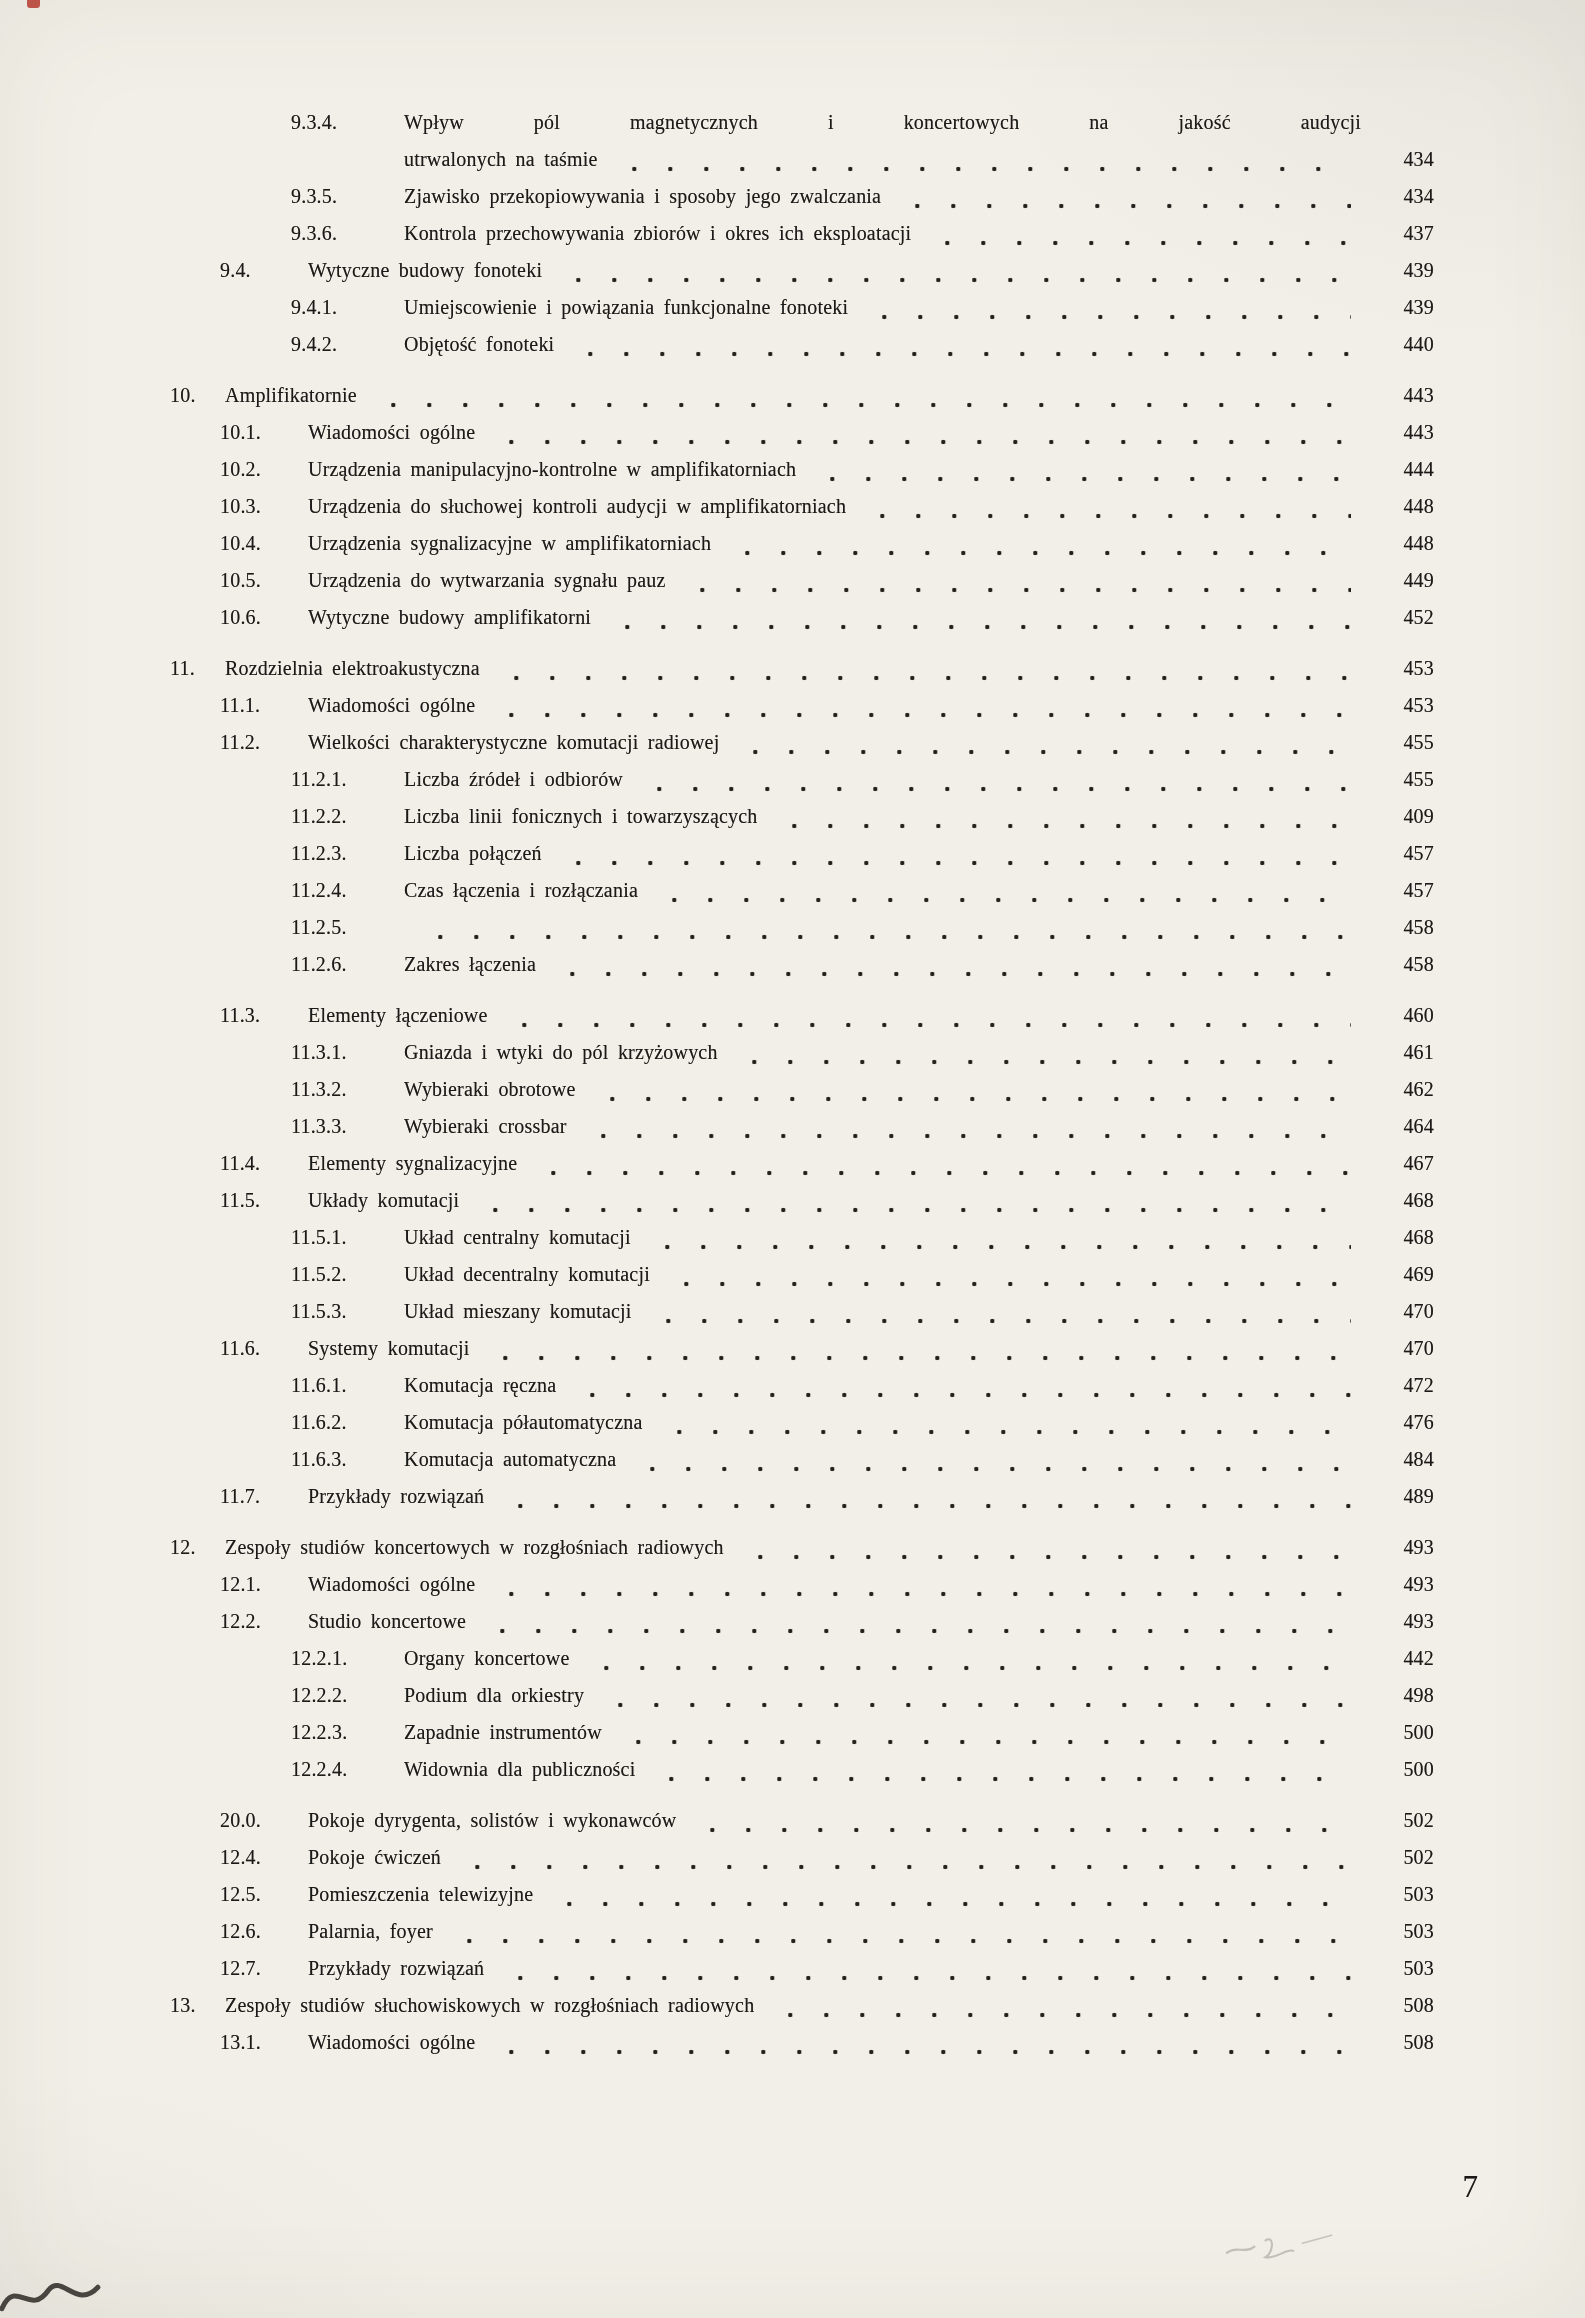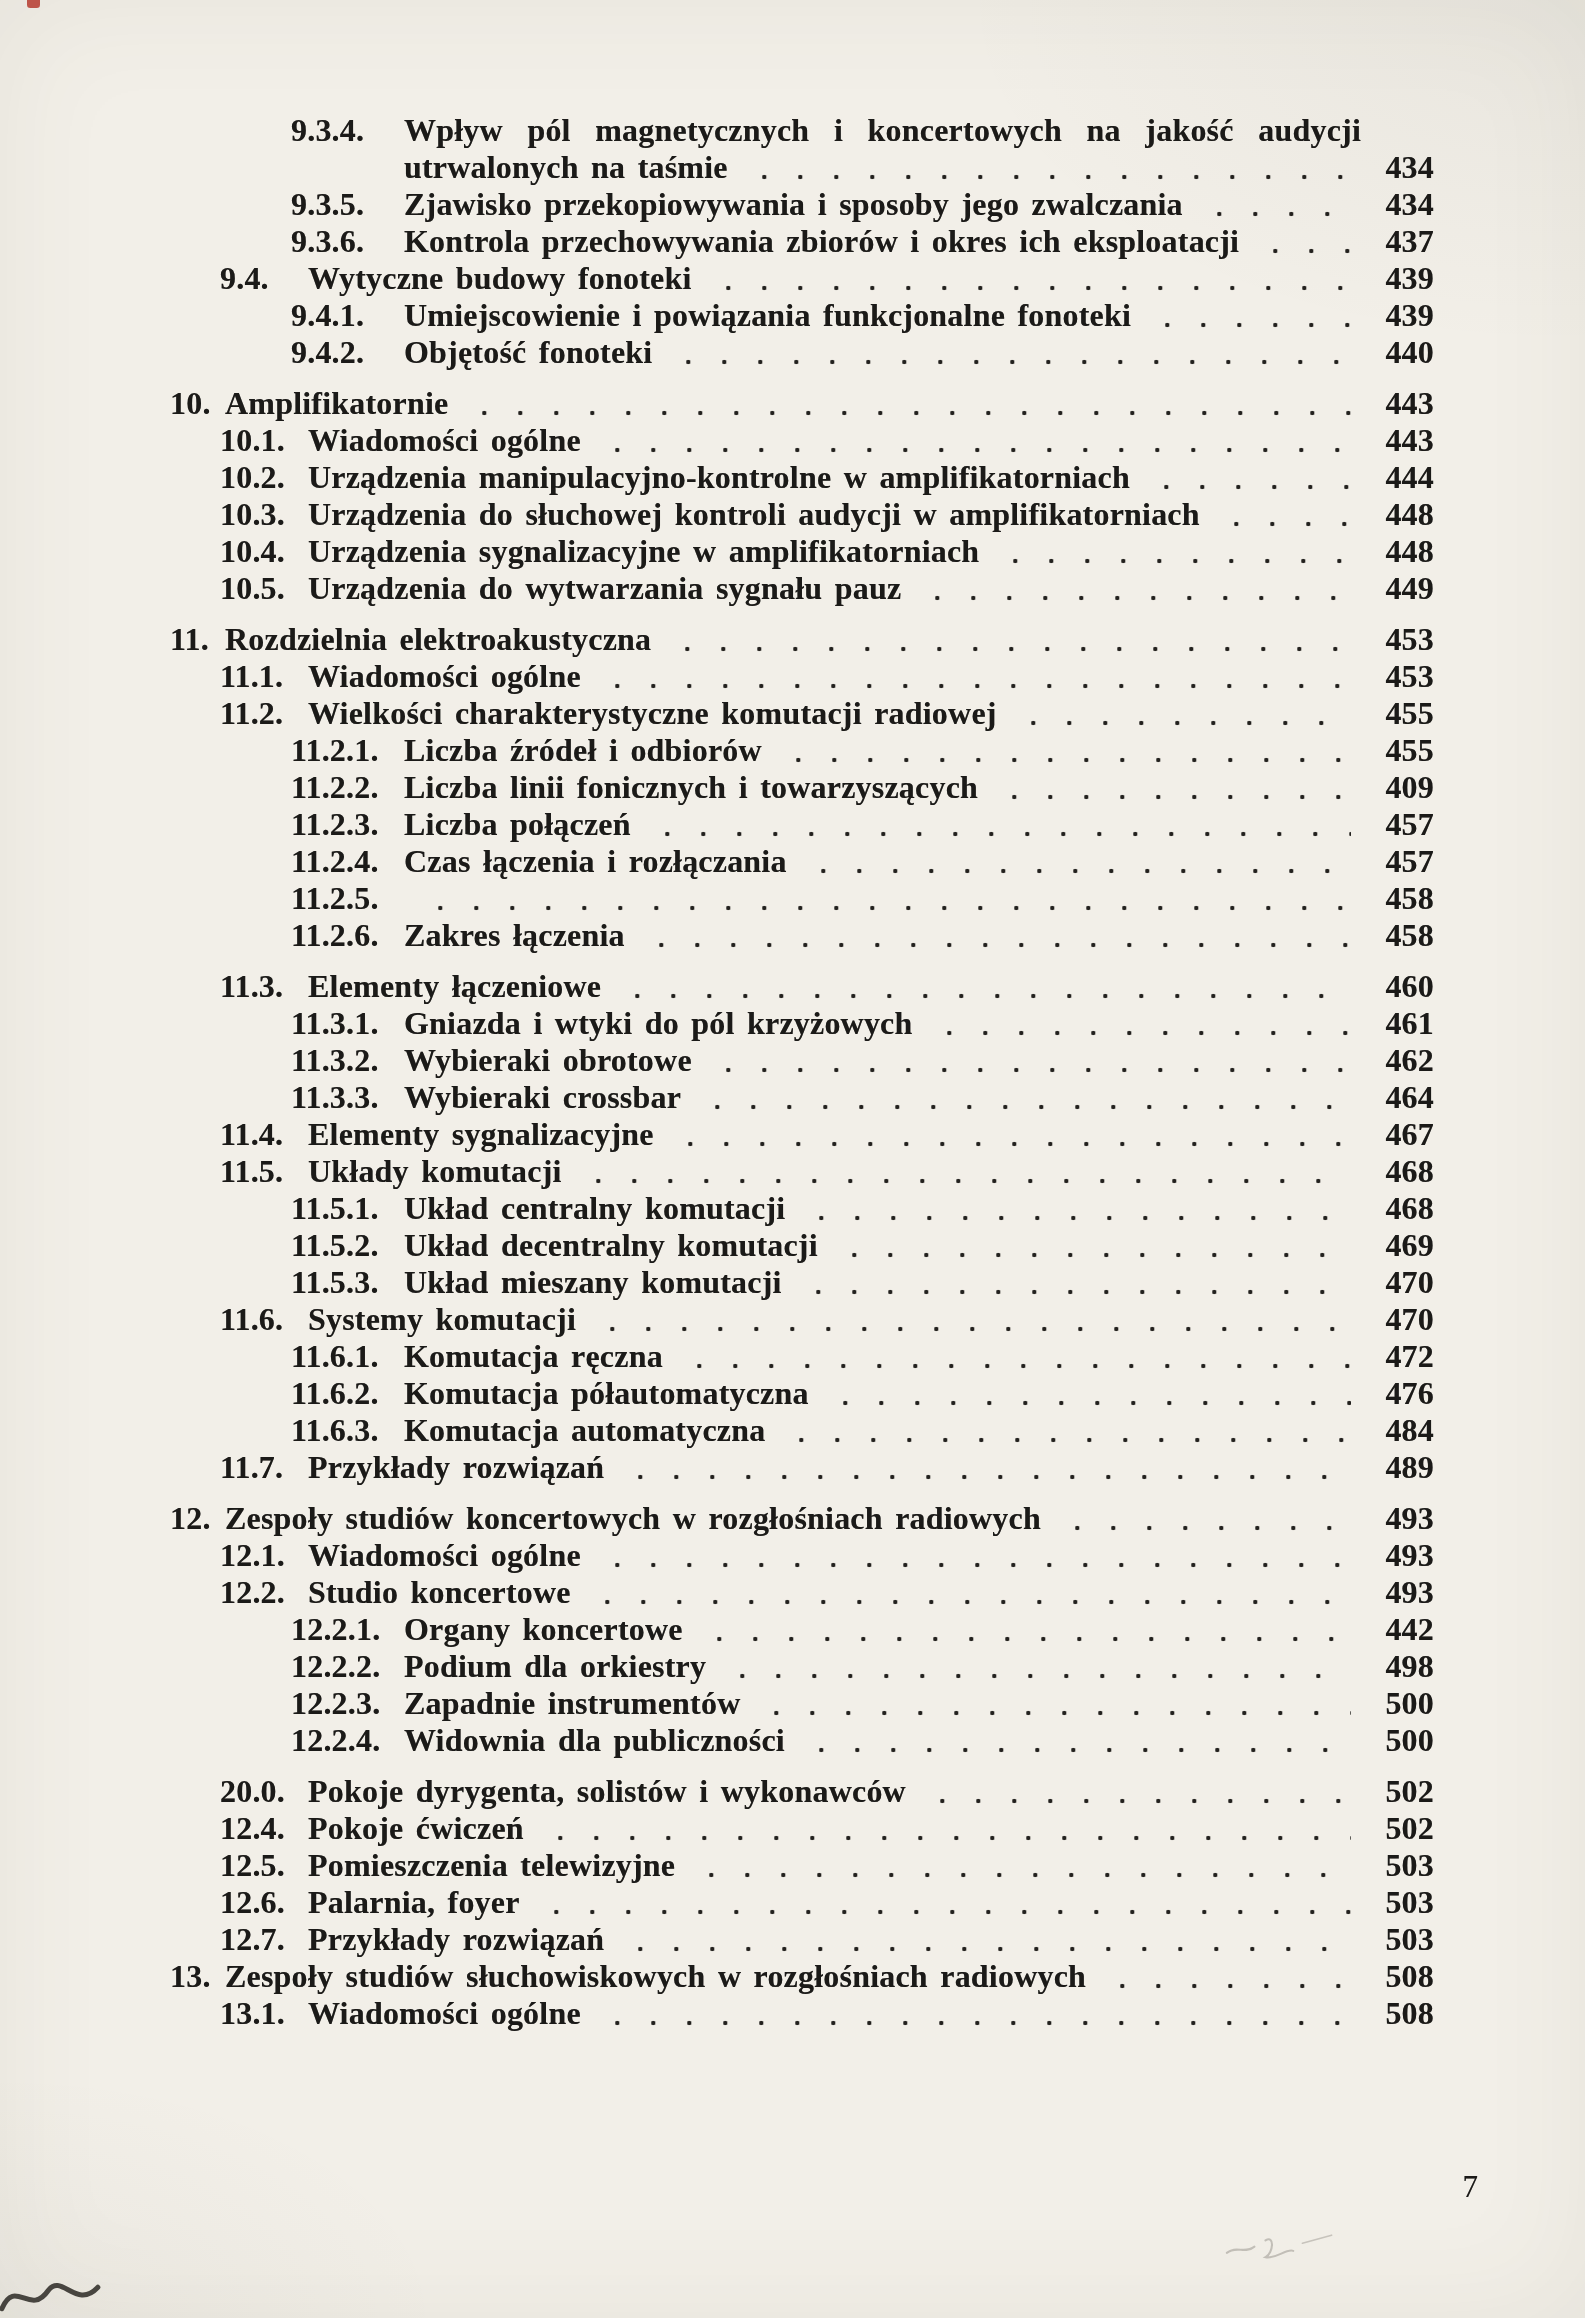--- a/index.html
+++ b/index.html
@@ -18,25 +18,24 @@
     position:relative;
     width:1586px;height:2319px;
     background:
       radial-gradient(998px 582px at 98% 0%, rgba(60,55,40,0.05), rgba(0,0,0,0) 60%),
       radial-gradient(748px 416px at 0% 100%, rgba(60,55,40,0.04), rgba(0,0,0,0) 60%),
       var(--paper);
     box-shadow:inset 0 0 116px rgba(92,82,60,0.07);
   }
   .toc{
     position:absolute;
-    left:170px; top:112px;
+    left:170px; top:104px;
     width:1264px;
-    font-size:32px;
+    font-size:20px;
     letter-spacing:0.2px;
-    font-weight:bold;
   }
   .row{
     display:flex;
     line-height:37px;
     white-space:nowrap;
     word-spacing:4.2px;
     text-shadow:0 0 0.4px rgba(20,18,15,0.45);
   }
   .gap{margin-top:14px;}
   .lvl0{margin-left:0;}
@@ -156,20 +155,26 @@
     <span class="title">Urządzenia sygnalizacyjne w amplifikatorniach</span>
     <span class="leader"></span>
     <span class="pg">448</span>
   </div>
       <div class="row lvl1">
     <span class="num">10.5.</span>
     <span class="title">Urządzenia do wytwarzania sygnału pauz</span>
     <span class="leader"></span>
     <span class="pg">449</span>
   </div>
+      <div class="row lvl1">
+    <span class="num">10.6.</span>
+    <span class="title">Wytyczne budowy amplifikatorni</span>
+    <span class="leader"></span>
+    <span class="pg">452</span>
+  </div>
       <div class="row lvl0 gap">
     <span class="num">11.</span>
     <span class="title">Rozdzielnia elektroakustyczna</span>
     <span class="leader"></span>
     <span class="pg">453</span>
   </div>
       <div class="row lvl1">
     <span class="num">11.1.</span>
     <span class="title">Wiadomości ogólne</span>
     <span class="leader"></span>

